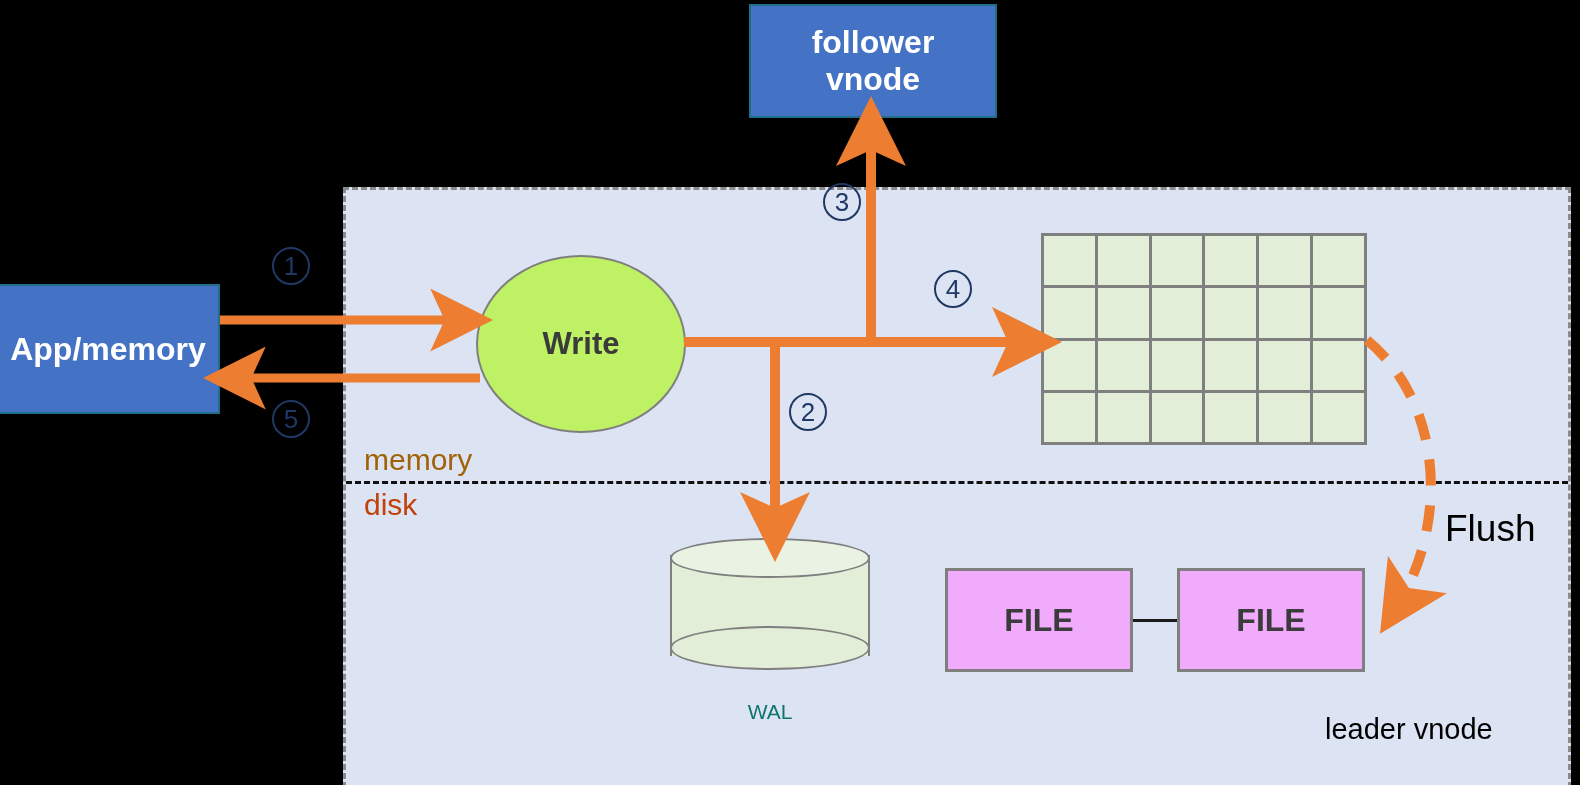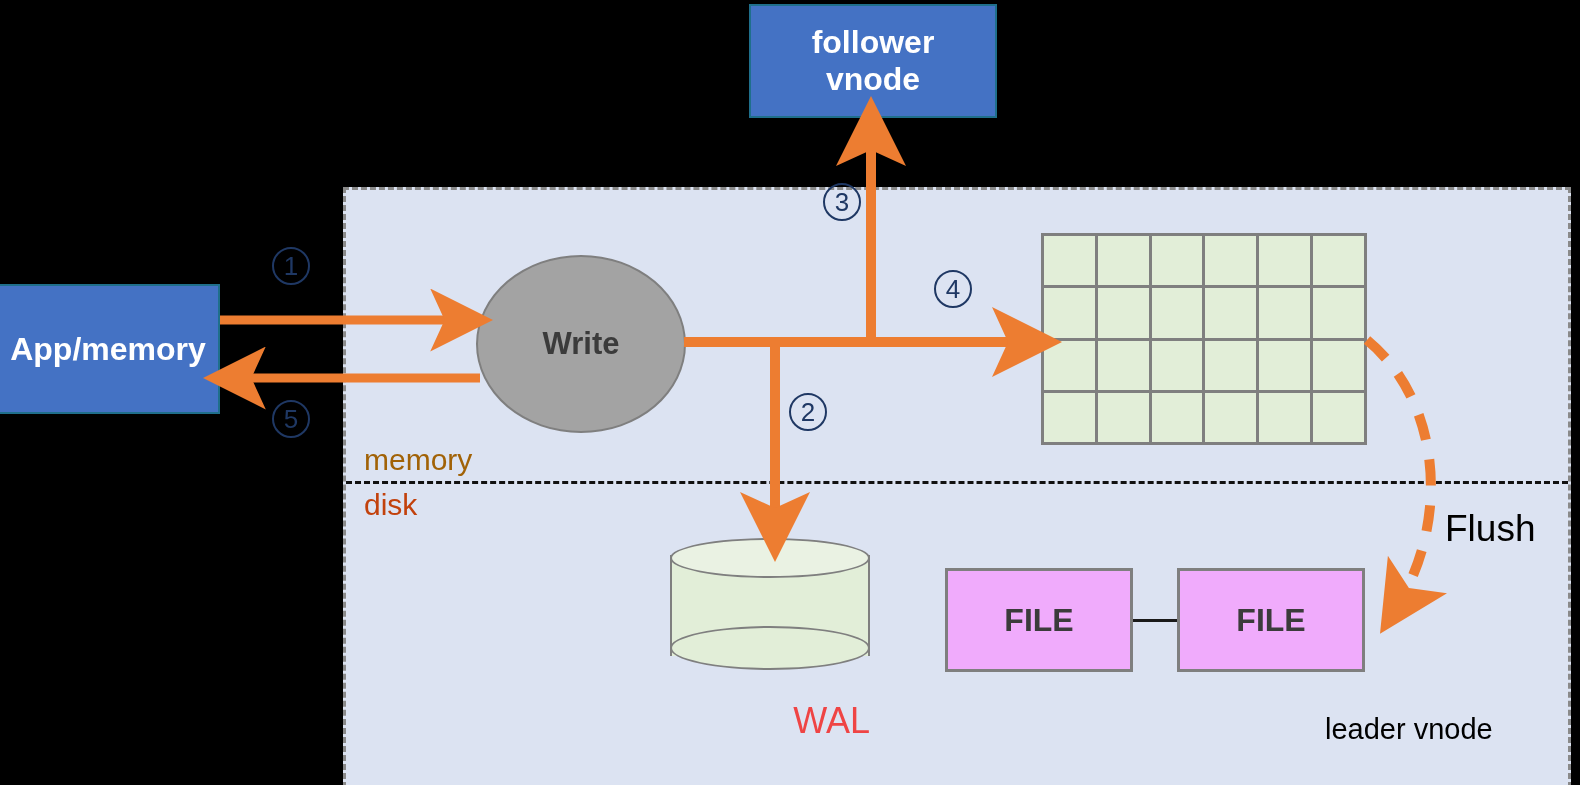--- a/index.html
+++ b/index.html
@@ -32,21 +32,21 @@
     line-height:1.15;
     box-sizing:border-box;
   }
   #follower-vnode{left:723px;top:4px;width:248px;height:114px;font-size:32px;margin-left:26px;}
   #app-taosc{left:-4px;top:284px;width:224px;height:130px;font-size:32px;}
 
   
   #write-node{
     position:absolute;
     left:476px;top:255px;width:210px;height:178px;
-    background:#a3a3a3;
+    background:#bef264;
     border:2px solid #7f7f7f;
     border-radius:50%;
     display:flex;align-items:center;justify-content:center;
     color:#3b3b3b;font-size:31px;font-weight:bold;
     box-sizing:border-box;
   }
 
   
   #memtable{
     position:absolute;
@@ -73,21 +73,21 @@
     background:#e2eed8;border:2px solid #7f7f7f;border-radius:50%;
     box-sizing:border-box;
   }
   #wal-cylinder .top{
     position:absolute;left:0;top:0px;width:200px;height:40px;
     background:#eaf2e3;border:2px solid #7f7f7f;border-radius:50%;
     box-sizing:border-box;
   }
   #wal-label{
     position:absolute;left:670px;top:700px;width:200px;
-    text-align:right;font-size:36px;color:#ef4444;
+    text-align:center;font-size:21px;color:#0f766e;
   }
 
   
   .filebox{
     position:absolute;
     background:#f0abfc;
     border:3px solid #7f7f7f;
     color:#3b3b3b;font-size:32px;font-weight:bold;
     display:flex;align-items:center;justify-content:center;
     box-sizing:border-box;

